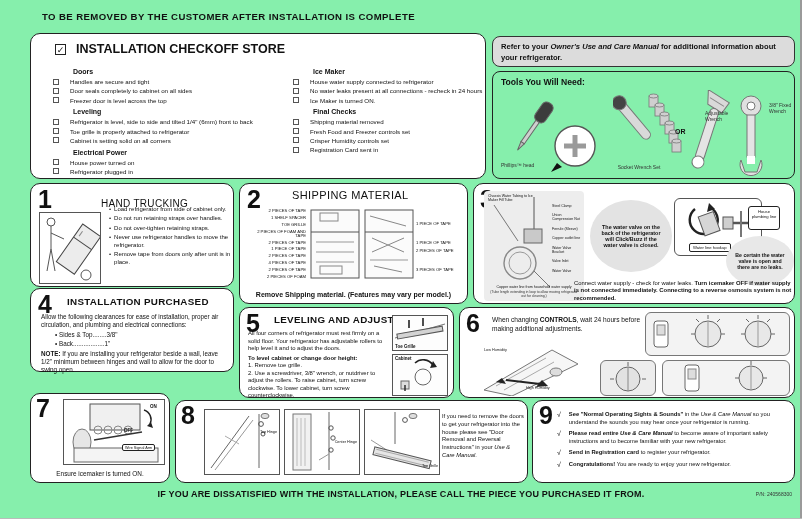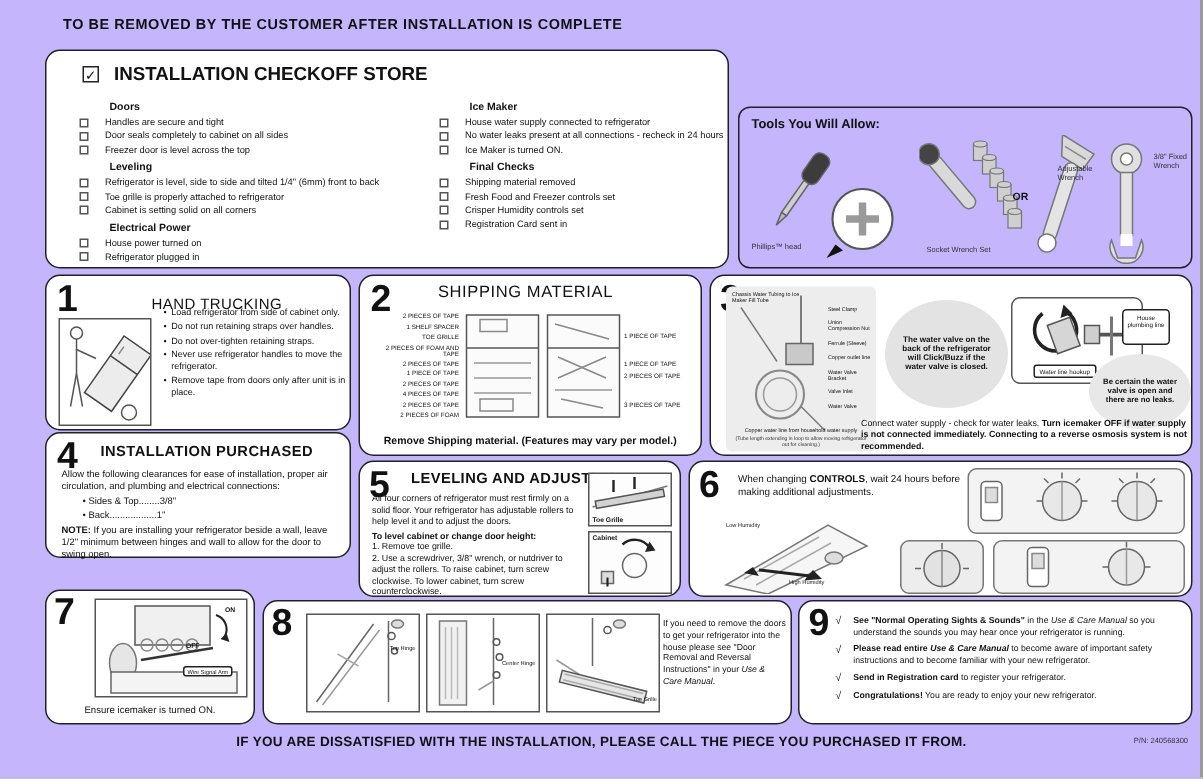--- a/index.html
+++ b/index.html
@@ -1,17 +1,17 @@
 <!DOCTYPE html>
 <html><head>
 <meta charset="utf-8">
 <style>
   * { margin:0; padding:0; box-sizing:border-box; }
   body { font-family:"Liberation Sans", sans-serif; background:#fff; color:#111; }
-  .page { position:relative; width:802px; height:519px; background:#c4b5fd; overflow:hidden; }
+  .page { position:relative; width:802px; height:519px; background:#86efac; overflow:hidden; }
   .abs { position:absolute; }
   .b { font-weight:bold; }
   .i { font-style:italic; }
   .bi { font-weight:bold; font-style:italic; }
   .box { position:absolute; border:1.4px solid #222; border-radius:10px; background:#fff; }
   .num { position:absolute; font-weight:bold; font-size:25px; line-height:1; }
   .scan-right { position:absolute; right:0; top:0; width:2px; height:519px; background:#9a9a9a; }
   .scan-bottom { position:absolute; left:0; bottom:0; width:802px; height:1px; background:#bbb; }
 
   
@@ -182,23 +182,26 @@
           <span class="ck-box"></span>
           <span>Crisper Humidity controls set</span>
         </div>
       <div class="ck-item">
           <span class="ck-box"></span>
           <span>Registration Card sent in</span>
         </div>
     </div>
   </div>
 
+  <div class="refer-box">
+    <span>Refer to your </span><span class="bi">Owner's Use and Care Manual</span><span> for additional information about your refrigerator.</span>
+  </div>
 
   <div class="tools-box">
-    <div class="tools-title">Tools You Will Allow:</div>
+    <div class="tools-title">Tools You Will Need:</div>
 
     <svg class="abs" style="left:10px;top:26px;" width="60" height="60" viewBox="0 0 60 60">
       <g transform="rotate(35 30 30)" stroke="#666" stroke-width="1">
         <rect x="24" y="0" width="12" height="22" rx="5" fill="#3c3c3c"></rect>
         <rect x="28" y="22" width="4" height="26" fill="#cfcfcf"></rect>
         <polygon points="28,48 32,48 30,57" fill="#bbb"></polygon>
       </g>
     </svg>
     <div class="tool-label" style="left:8px;top:90px;width:48px;">Phillips™ head</div>
 

